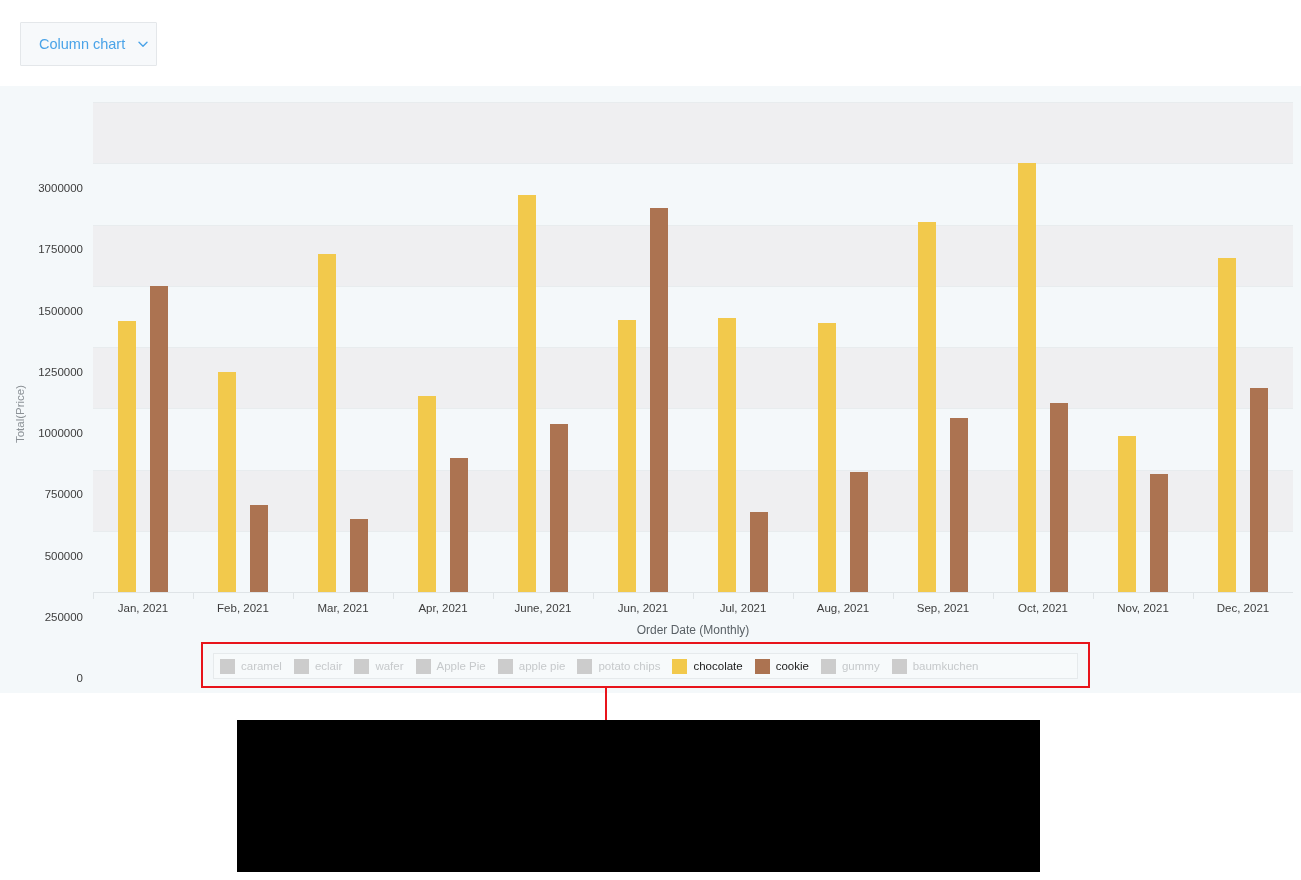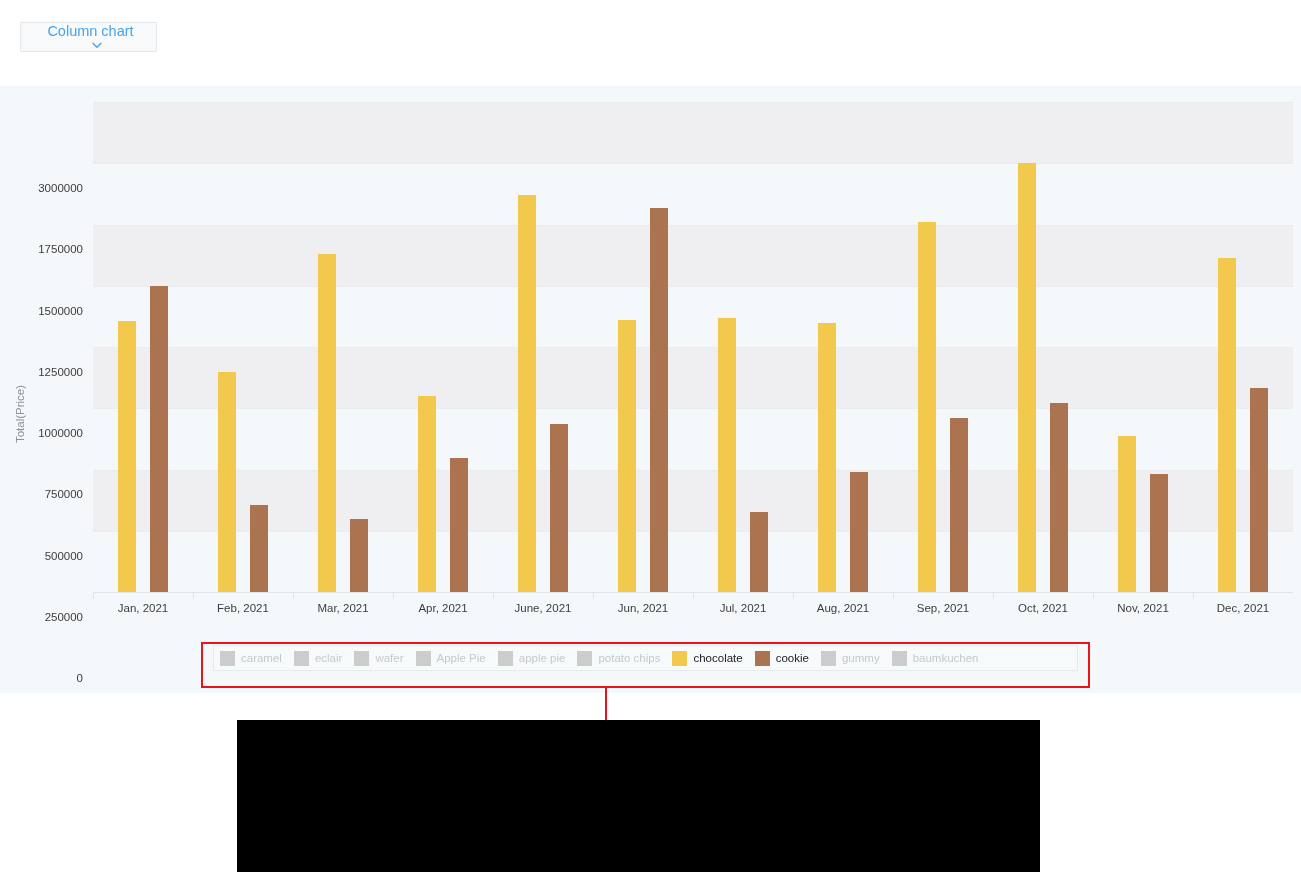--- a/index.html
+++ b/index.html
@@ -9,27 +9,26 @@
     font-family:"Liberation Sans", sans-serif;
     overflow:hidden;
     position:relative;
   }
   
   #toolbar{
     position:absolute;left:0;top:0;width:1301px;height:86px;
     background:#ffffff;
   }
   .dropdown{
-    position:absolute;top:22px;height:30px;
+    position:absolute;top:22px;height:44px;
     background:#f7f9fb;border:1px solid #e4e7ea;
     display:flex;align-items:center;justify-content:space-between;
     padding:0 14px 0 18px;box-sizing:border-box;
     color:#4aa3e8;font-size:14.5px;cursor:pointer;
     border-radius:1px;
-    flex-direction:column;
   }
   #dd-charttype{left:20px;width:137px;}
   #dd-variant{left:170px;width:117px;}
   .dropdown .label{white-space:nowrap;}
   .chev{display:inline-block;margin-left:12px;width:12px;height:12px;position:relative;}
   .chev svg{display:block;}
 
   
   #chart-panel{
     position:absolute;left:0;top:86px;width:1301px;height:607px;
@@ -64,21 +63,21 @@
     font-size:12px;color:#5a6166;
   }
   .bar{position:absolute;bottom:0;}
 
   
   #legend-wrap{
     position:absolute;left:201px;top:642px;width:889px;height:46px;
     border:2px solid #e8141b;box-sizing:border-box;
   }
   #legend{
-    position:absolute;left:10px;top:1px;width:865px;height:26px;
+    position:absolute;left:10px;top:9px;width:865px;height:26px;
     border:1px solid #e6eaec;background:#f7fafb;box-sizing:border-box;
     display:flex;align-items:center;
   }
   .lg-item{
     display:flex;align-items:center;height:26px;
     padding:0 6px 0 6px;cursor:pointer;
   }
   .lg-swatch{width:15px;height:15px;margin-right:6px;flex:0 0 auto;}
   .lg-text{font-size:11.5px;white-space:nowrap;}
   .lg-off .lg-text{color:#c6c9cb;}
@@ -176,20 +175,21 @@
         <div class="xtick" style="left: 350px;">Apr, 2021</div>
         <div class="xtick" style="left: 450px;">June, 2021</div>
         <div class="xtick" style="left: 550px;">Jun, 2021</div>
         <div class="xtick" style="left: 650px;">Jul, 2021</div>
         <div class="xtick" style="left: 750px;">Aug, 2021</div>
         <div class="xtick" style="left: 850px;">Sep, 2021</div>
         <div class="xtick" style="left: 950px;">Oct, 2021</div>
         <div class="xtick" style="left: 1050px;">Nov, 2021</div>
         <div class="xtick" style="left: 1150px;">Dec, 2021</div>
       </div>
+    <div id="xtitle">Order Date (Monthly)</div>
   <div class="xsep" style="left: 0px;"></div>
       <div class="xsep" style="left: 100px;"></div>
       <div class="xsep" style="left: 200px;"></div>
       <div class="xsep" style="left: 300px;"></div>
       <div class="xsep" style="left: 400px;"></div>
       <div class="xsep" style="left: 500px;"></div>
       <div class="xsep" style="left: 600px;"></div>
       <div class="xsep" style="left: 700px;"></div>
       <div class="xsep" style="left: 800px;"></div>
       <div class="xsep" style="left: 900px;"></div>

